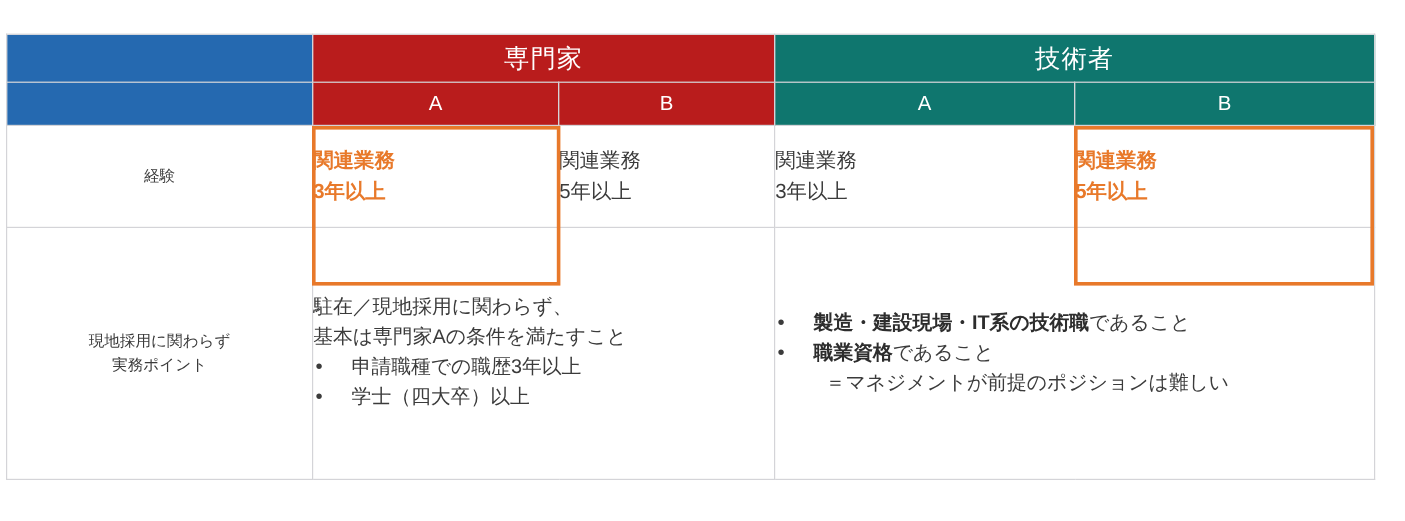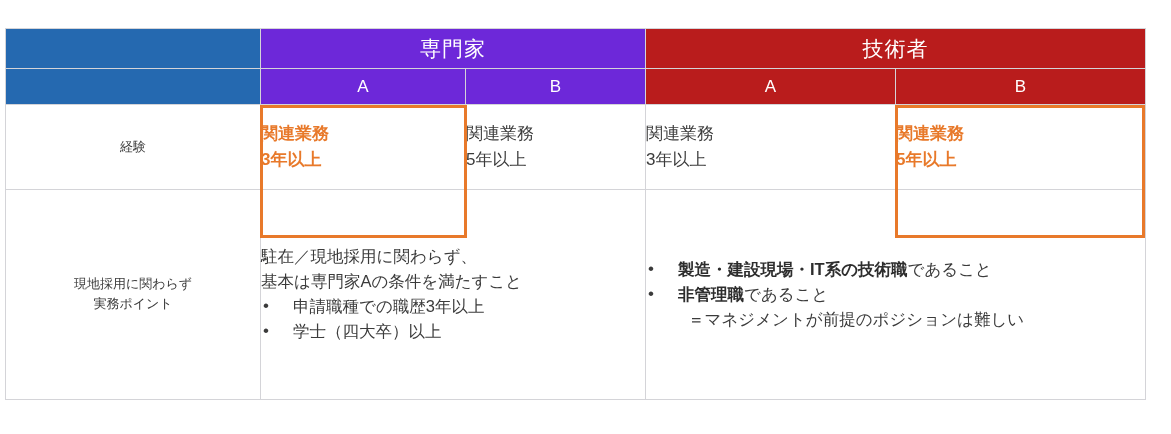--- a/index.html
+++ b/index.html
@@ -38,28 +38,28 @@
     font-weight: normal;
   }
 
   
   .hdr-blank {
     background: #2569b0;
     border-color: #2569b0;
   }
   .hdr-group-dark,
   .hdr-sub-dark {
-    background: #6d28d9;
+    background: #b91c1c;
     border-color: #d4d4d8;
     color: #ffffff;
     text-align: center;
   }
   .hdr-group-light,
   .hdr-sub-light {
-    background: #b91c1c;
+    background: #0f766e;
     border-color: #d4d4d8;
     color: #ffffff;
     text-align: center;
   }
   .hdr-group-dark, .hdr-group-light {
     font-size: 21px;
     font-weight: bold;
     letter-spacing: 1px;
   }
   .hdr-sub-dark, .hdr-sub-light {
@@ -206,21 +206,21 @@
             <li>申請職種での職歴3年以上</li>
             <li>学士（四大卒）以上</li>
           </ul>
         </td>
         <td class="notes" colspan="2">
           <ul>
             <li>
               <b>製造・建設現場・IT系の技術職</b><span>であること</span>
             </li>
             <li>
-              <b>非管理職</b><span>であること</span>
+              <b>職業資格</b><span>であること</span>
               <span class="sub">＝マネジメントが前提のポジションは難しい</span>
             </li>
           </ul>
         </td>
       </tr>
     </tbody>
   </table>
 
   <div class="hl-box" id="hl-specialist-a"></div>
   <div class="hl-box" id="hl-technician-b"></div>

